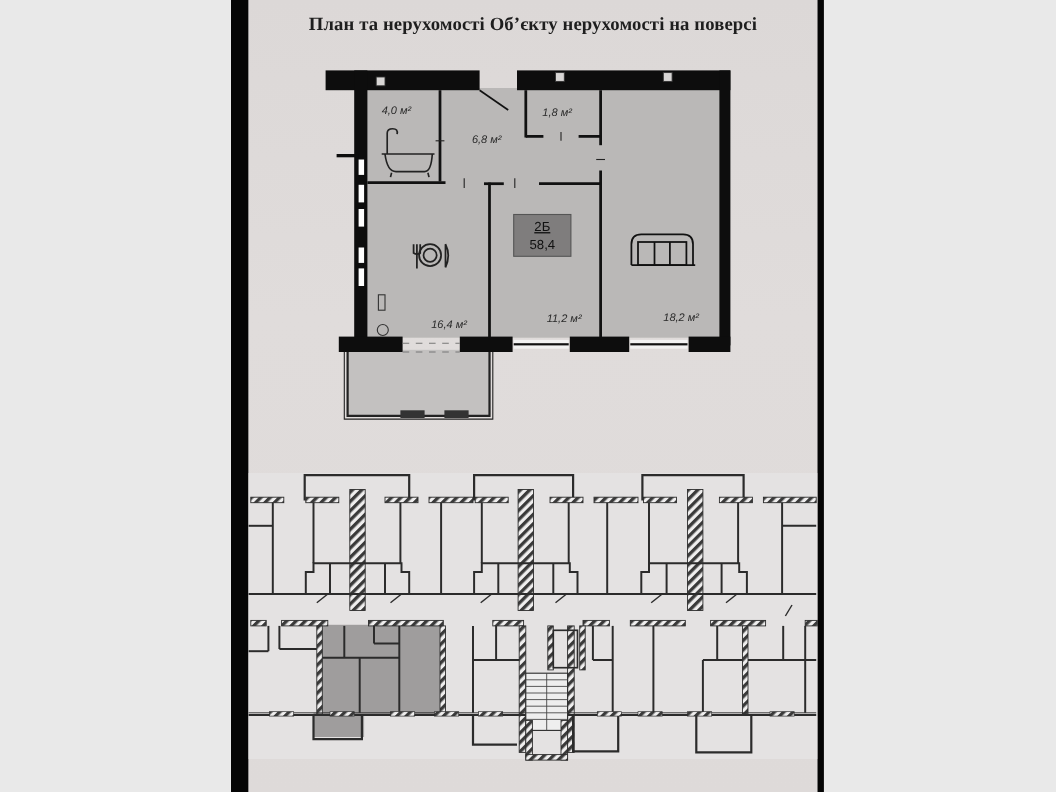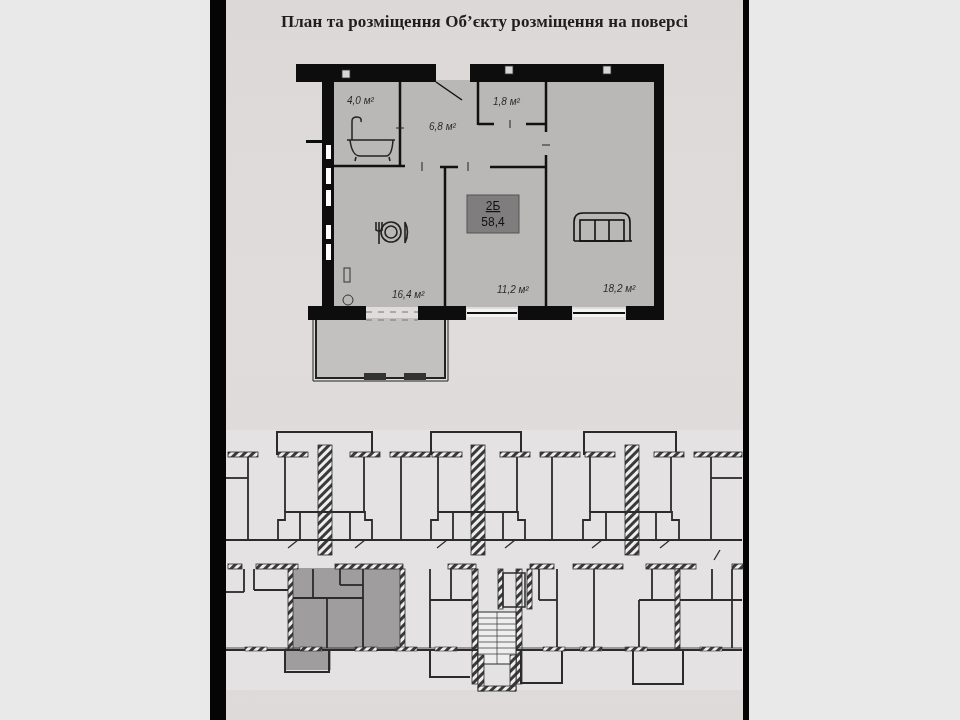--- a/index.html
+++ b/index.html
@@ -26,21 +26,21 @@
   }
   .badge-text { font-family: "Liberation Sans", sans-serif; font-size: 12px; fill: #111; }
 </style>
 </head>
 <body>
 
 <div class="bar-left"></div>
 <div class="bar-right"></div>
 
 <div class="paper">
-  <div class="doc-title">План та розміщення Об’єкту розміщення на поверсі</div>
+  <div class="doc-title">План та нерухомості Об’єкту нерухомості на поверсі</div>
 </div>
 
 <svg width="960" height="720" viewBox="0 0 960 720">
   <defs>
     <pattern id="hatch" width="6" height="6" patternUnits="userSpaceOnUse" patternTransform="rotate(45)">
       <rect width="6" height="6" fill="#efeeee"></rect>
       <rect width="3" height="6" fill="#3a3a3a"></rect>
     </pattern>
   </defs>
 

